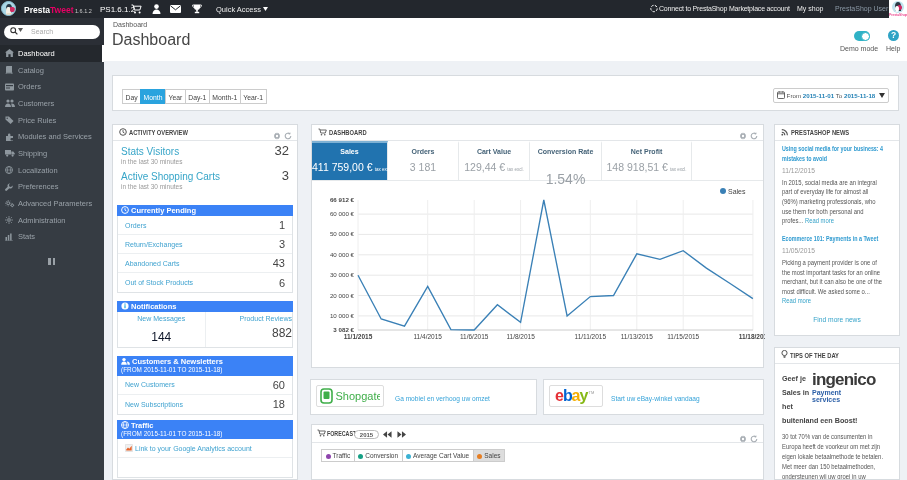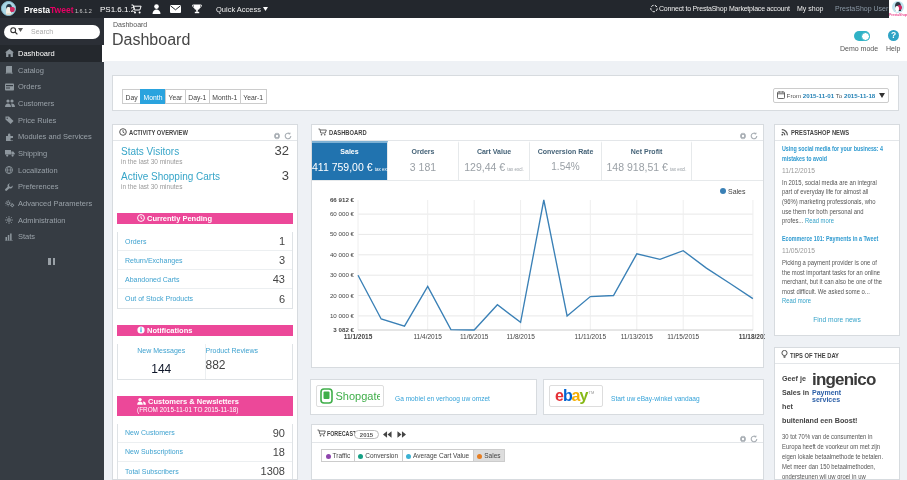--- a/index.html
+++ b/index.html
@@ -8,21 +8,21 @@
 #topbar{position:absolute;left:0;top:0;width:889px;height:18px;background:#23272d;color:#fff}
 #avatarbox{position:absolute;left:889px;top:0;width:18px;height:18px;background:#fff;text-align:center;overflow:hidden}
 #sidebar{position:absolute;left:0;top:18px;width:104px;height:462px;background:#363c43}
 #searchzone{position:absolute;left:0;top:18px;width:104px;height:28px;background:#2b2f36}
 #main{position:absolute;left:104px;top:18px;width:803px;height:462px;background:#eef1f5}
 #pageheader{position:absolute;left:104px;top:18px;width:803px;height:43px;background:#fff}
 .panel{position:absolute;background:#fff;border:1px solid #d7dbdf}
 .phead{height:16px;line-height:16px;font-size:6.8px;font-weight:bold;color:#444;padding-left:6px;border-bottom:1px solid #e3e6e9}
 .pt{display:inline-block;transform:scaleX(0.85);transform-origin:0 50%}
 .picons{position:absolute;right:5px;top:4px;color:#a7adb3;font-size:8px}
-.bluebar{background:#ec4899;color:#fff;margin:8px 4px;padding:1px 20px;font-size:7.5px;font-weight:bold;line-height:8.5px}
+.bluebar{background:#3b82f6;color:#fff;margin:0 4px;padding:1px 4px;font-size:7.5px;font-weight:bold;line-height:8.5px}
 .bluebar .sub{font-weight:normal;font-size:6.4px}
 .tbl{margin:0 4px;border:1px solid #dfe3e6;border-top:none}
 .trow{display:flex;justify-content:space-between;align-items:center;height:19px;padding:0 7px;border-bottom:1px solid #eceff1;font-size:7px}
 .trow:last-child{border-bottom:none}
 .trow .lbl{color:#41a3d0}
 .trow .num{color:#444;font-size:11px}
 .menuitem{height:16.7px;display:flex;align-items:center;color:#99a1a8;font-size:7.5px}
 .menuitem .mi{width:10px;margin-left:5px;margin-right:3px;text-align:center;flex:none}
 svg{display:block}
 </style>
@@ -262,43 +262,39 @@
     <div class="bluebar"><svg width="8" height="8" viewBox="0 0 8 8" style="display:inline-block;vertical-align:-1.5px;margin-right:2px">
           <circle cx="4" cy="4" r="3.6" fill="#fff"></circle>
           <rect x="3.4" y="3.2" width="1.2" height="3" fill="#22a7e0"></rect>
           <rect x="3.4" y="1.5" width="1.2" height="1.2" fill="#22a7e0"></rect>
         </svg>Notifications</div>
     <div class="tbl" style="display:flex">
       <div style="flex:1;border-right:1px solid #eceff1;text-align:center;padding:3px 0">
         <div style="font-size:7px;color:#41a3d0">New Messages</div>
         <div style="font-size:12px;color:#0f172a;margin-top:8px">144</div>
       </div>
-      <div style="flex:1;text-align:left;padding:3px 0">
+      <div style="flex:1;text-align:right;padding:3px 0">
         <div style="font-size:7px;color:#41a3d0">Product Reviews</div>
         <div style="font-size:12px;color:#444;margin-top:4px">882</div>
       </div>
     </div>
     <div style="height:8px"></div>
     <div class="bluebar"><svg width="9" height="8" viewBox="0 0 9 8" style="display:inline-block;vertical-align:-1.5px;margin-right:2px">
           <circle cx="3" cy="2.6" r="1.7" fill="#fff"></circle>
           <path d="M0.2 7.8c0-2.2 1.3-3.3 2.8-3.3s2.8 1.1 2.8 3.3z" fill="#fff"></path>
           <path d="M6 4.6c1.5-.2 2.9.9 2.9 3.2H6.6" fill="#fff"></path>
         </svg>Customers &amp; Newsletters<br><span class="sub">(FROM 2015-11-01 TO 2015-11-18)</span></div>
     <div class="tbl">
       <div class="trow">
           <span class="lbl">New Customers</span>
-          <span class="num">90</span>
+          <span class="num">60</span>
         </div>
       <div class="trow">
           <span class="lbl">New Subscriptions</span>
           <span class="num">18</span>
-        </div>
-      <div class="trow">
-          <span class="lbl">Total Subscribers</span>
-          <span class="num">1308</span>
         </div>
     </div>
     <div style="height:5px"></div>
     <div class="bluebar"><svg width="8" height="8" viewBox="0 0 8 8" style="display:inline-block;vertical-align:-1.5px;margin-right:2px">
           <circle cx="4" cy="4" r="3.5" fill="none" stroke="#fff" stroke-width="0.9"></circle>
           <ellipse cx="4" cy="4" rx="1.6" ry="3.5" fill="none" stroke="#fff" stroke-width="0.7"></ellipse>
           <line x1="0.5" y1="4" x2="7.5" y2="4" stroke="#fff" stroke-width="0.7"></line>
         </svg>Traffic<br><span class="sub">(FROM 2015-11-01 TO 2015-11-18)</span></div>
     <div class="tbl">
       <div class="trow">
@@ -332,21 +328,21 @@
       <div style="width:71px;text-align:center;border-right:1px solid #e6e9eb;border-top:2px solid transparent;">
         <div style="font-size:7px;margin-top:5px;color:#456378;font-weight:bold">Orders</div>
         <div style="font-size:10.5px;margin-top:6px;white-space:nowrap;color:#9aa0a6">3 181</div>
       </div>
       <div style="width:71px;text-align:center;border-right:1px solid #e6e9eb;border-top:2px solid transparent;">
         <div style="font-size:7px;margin-top:5px;color:#456378;font-weight:bold">Cart Value</div>
         <div style="font-size:10.5px;margin-top:6px;white-space:nowrap;color:#9aa0a6">129,44 € <span style="font-size:4.5px">tax excl.</span></div>
       </div>
       <div style="width:72px;text-align:center;border-right:1px solid #e6e9eb;border-top:2px solid transparent;">
         <div style="font-size:7px;margin-top:5px;color:#456378;font-weight:bold">Conversion Rate</div>
-        <div style="font-size:10px;margin-top:6px;white-space:nowrap;color:#9aa0a6">1.54%</div>
+        <div style="font-size:14px;margin-top:16px;white-space:nowrap;color:#9aa0a6">1.54%</div>
       </div>
       <div style="width:90px;text-align:center;border-right:1px solid #e6e9eb;border-top:2px solid transparent;">
         <div style="font-size:7px;margin-top:5px;color:#456378;font-weight:bold">Net Profit</div>
         <div style="font-size:10.5px;margin-top:6px;white-space:nowrap;color:#9aa0a6">148 918,51 € <span style="font-size:4.5px">tax excl.</span></div>
       </div>
     </div>
   <div id="chartwrap" style="position:relative;height:185px">
       <svg width="453" height="185" viewBox="0 0 453 185" style="position:absolute;top:0;left:0">
         <line x1="46" x2="441" y1="134.9" y2="134.9" stroke="#e8e8e8" stroke-width="1"></line>
         <line x1="46" x2="441" y1="114.5" y2="114.5" stroke="#e8e8e8" stroke-width="1"></line>

